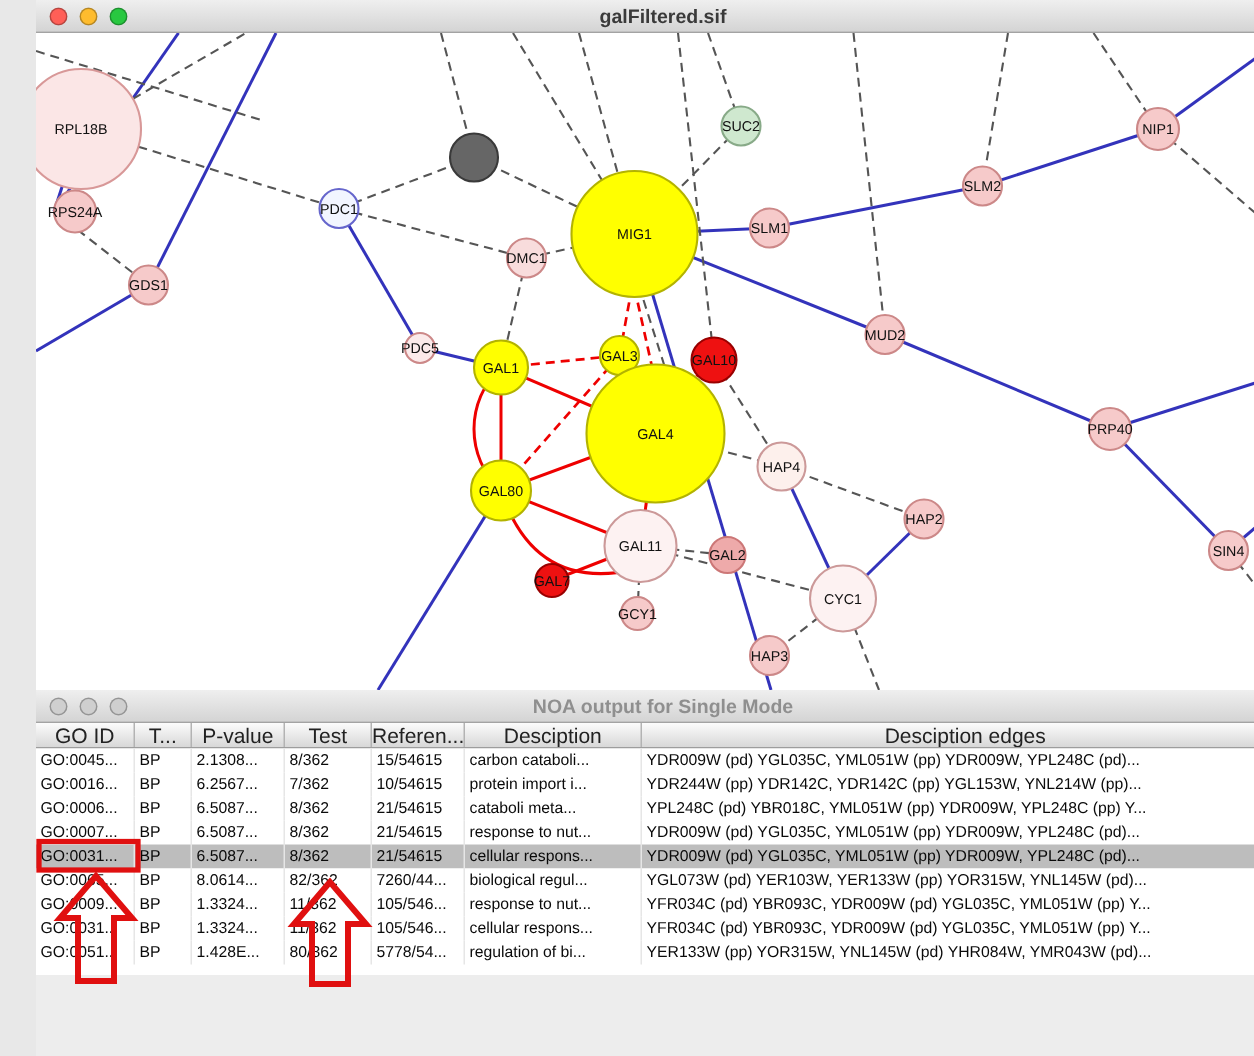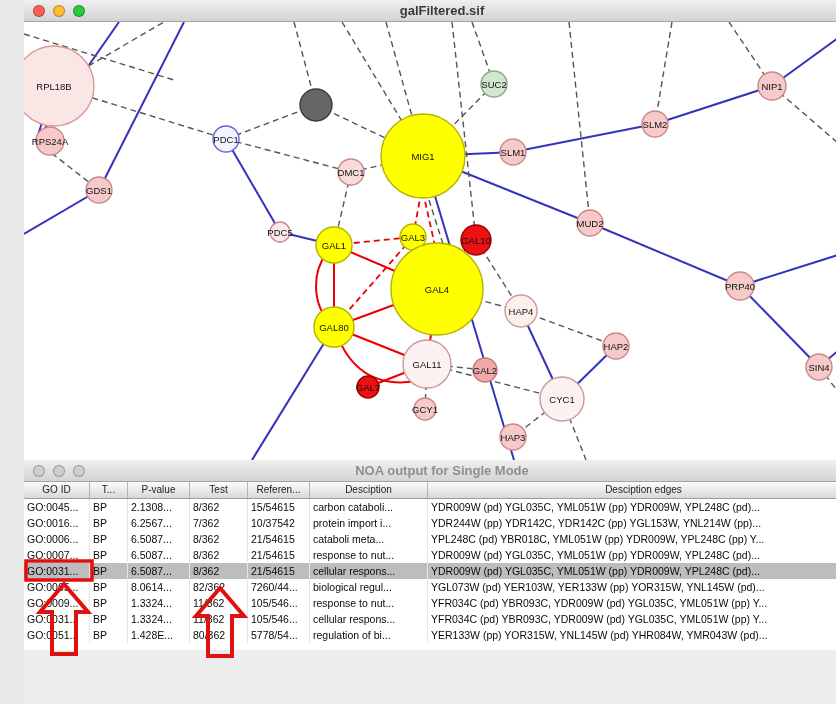--- a/index.html
+++ b/index.html
@@ -16,21 +16,21 @@
   .light.red { background:#ff5f57; } .light.yellow { background:#febc2e; } .light.green { background:#28c840; }
   .light.gray { background:#cfcfcf; }
 
   .top-window { position:absolute; top:0; left:0; width:836px; height:460px; }
   .canvas { width:836px; height:438px; background:#ffffff; }
   svg text { font-family:"Liberation Sans", sans-serif; }
 
   .bottom-window { position:absolute; top:460px; left:0; width:836px; height:244px; background:#ededed; }
   .table-wrap { position:absolute; top:22px; left:0; width:836px; height:168px; background:#ffffff; overflow:hidden; }
   .thead { display:flex; height:17px; background:linear-gradient(#fcfcfc,#d8d8d8); border-bottom:1px solid #9d9d9d; }
-  .th { font-size:10px; color:#222; text-align:center; line-height:16px; border-right:1px solid #b3b3b3;
+  .th { font-size:14px; color:#222; text-align:center; line-height:16px; border-right:1px solid #b3b3b3;
         overflow:hidden; white-space:nowrap; flex:0 0 auto; }
   .tr { display:flex; height:16px; background:#ffffff; }
   .tr.selected { background:#bdbdbd; }
   .td { font-size:10.5px; color:#0a0a0a; line-height:16px; padding-left:3px; border-right:1px solid #e6e6e6;
         overflow:hidden; white-space:nowrap; flex:0 0 auto; }
 
   .buttonbar { position:absolute; top:200px; left:0; width:836px; height:24px; }
   .mac-btn { position:absolute; height:20px; background:linear-gradient(#ffffff,#ebebeb); border:1px solid #999;
              border-radius:4px; font-size:12.5px; color:#111; font-family:"Liberation Sans", sans-serif; cursor:default; }
   .save-btn { left:458px; top:0; width:145px; }
@@ -259,21 +259,21 @@
             <div class="td" style="width: 58px;">8/362</div>
             <div class="td" style="width: 62px;">15/54615</div>
             <div class="td" style="width: 118px;">carbon cataboli...</div>
             <div class="td" style="width: 432px;">YDR009W (pd) YGL035C, YML051W (pp) YDR009W, YPL248C (pd)...</div>
           </div>
           <div class="tr">
             <div class="td" style="width: 66px;">GO:0016...</div>
             <div class="td" style="width: 38px;">BP</div>
             <div class="td" style="width: 62px;">6.2567...</div>
             <div class="td" style="width: 58px;">7/362</div>
-            <div class="td" style="width: 62px;">10/37542</div>
+            <div class="td" style="width: 62px;">10/54615</div>
             <div class="td" style="width: 118px;">protein import i...</div>
             <div class="td" style="width: 432px;">YDR244W (pp) YDR142C, YDR142C (pp) YGL153W, YNL214W (pp)...</div>
           </div>
           <div class="tr">
             <div class="td" style="width: 66px;">GO:0006...</div>
             <div class="td" style="width: 38px;">BP</div>
             <div class="td" style="width: 62px;">6.5087...</div>
             <div class="td" style="width: 58px;">8/362</div>
             <div class="td" style="width: 62px;">21/54615</div>
             <div class="td" style="width: 118px;">cataboli meta...</div>

